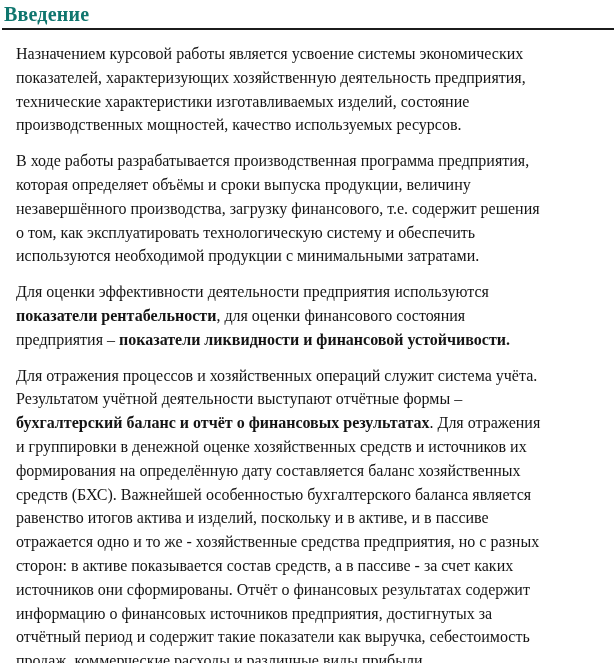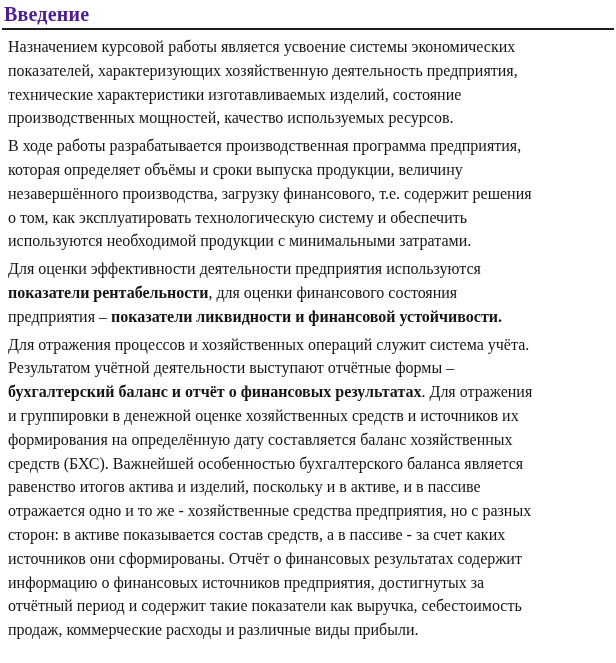--- a/index.html
+++ b/index.html
@@ -20,32 +20,32 @@
   .title-block {
     margin: 0 2px;
     border-bottom: 2px solid #1c1c1c;
     padding: 2px 0 2px 2px;
   }
   .title-block h1 {
     margin: 0;
     font-size: 20px;
     line-height: 24px;
     font-weight: bold;
-    color: #4c1d95;
+    color: #0f766e;
     letter-spacing: 0.2px;
   }
   .doc-body {
     margin-top: 5px;
     padding-left: 4px;
     padding-right: 2px;
     font-size: 16px;
     line-height: 23.8px;
   }
   .para {
-    margin: 4px;
+    margin: 12px;
     padding: 0;
   }
   .line {
     display: block;
     white-space: nowrap;
   }
   .bold {
     font-weight: bold;
   }
 </style>

